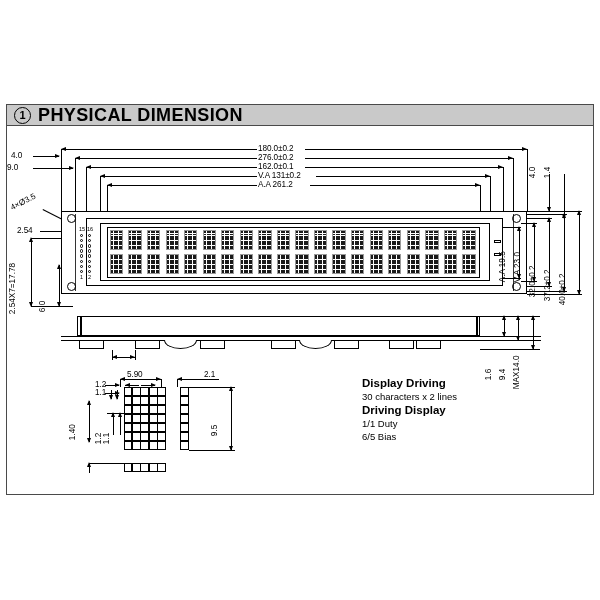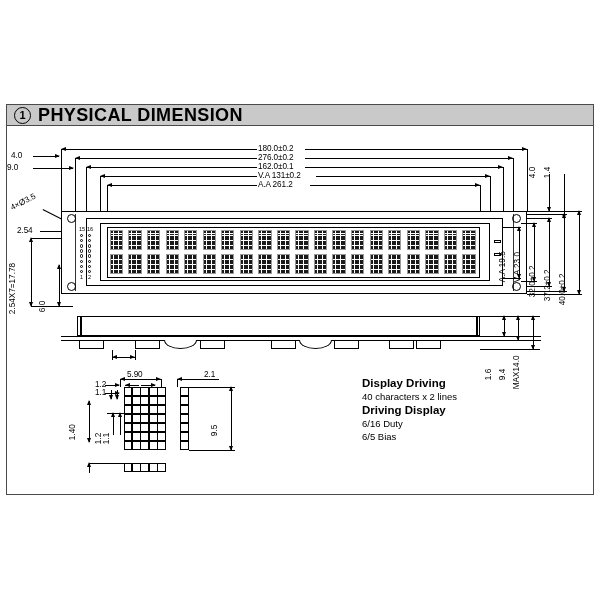--- a/index.html
+++ b/index.html
@@ -423,20 +423,20 @@
         <i></i>
         <i></i>
         <i></i>
       </div>
     <div class="ln vl" style="left:82px;top:337px;height:10px;"></div>
     <div class="ar ar-u" style="left:79.5px;top:336px;"></div>
     <div class="ln hl" style="left:82px;top:337px;width:36px;"></div>
 
     <div class="tb" style="left:355px;top:250px;">
       <div class="h">Display Driving</div>
-      <div class="p">40 characters x 2 lines</div>
+      <div class="p">30 characters x 2 lines</div>
       <div class="h">Driving Display</div>
-      <div class="p">6/16 Duty</div>
+      <div class="p">1/1 Duty</div>
       <div class="p">6/5   Bias</div>
     </div>
 
   </div>
 </div>
 
 </body></html>

